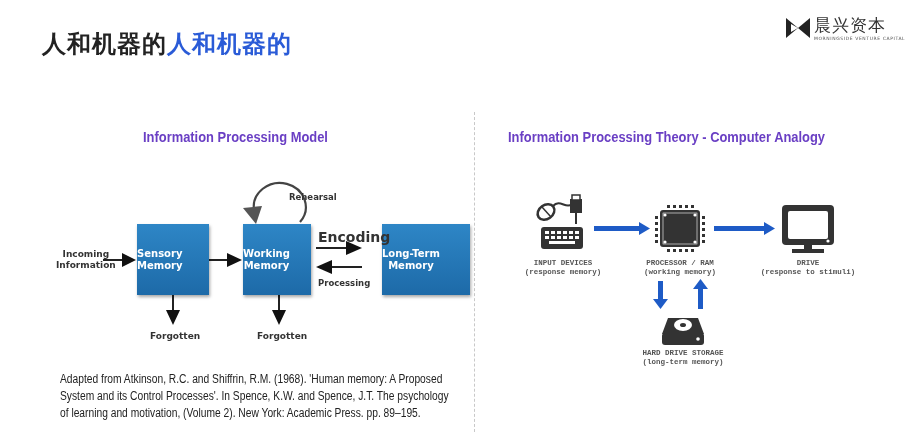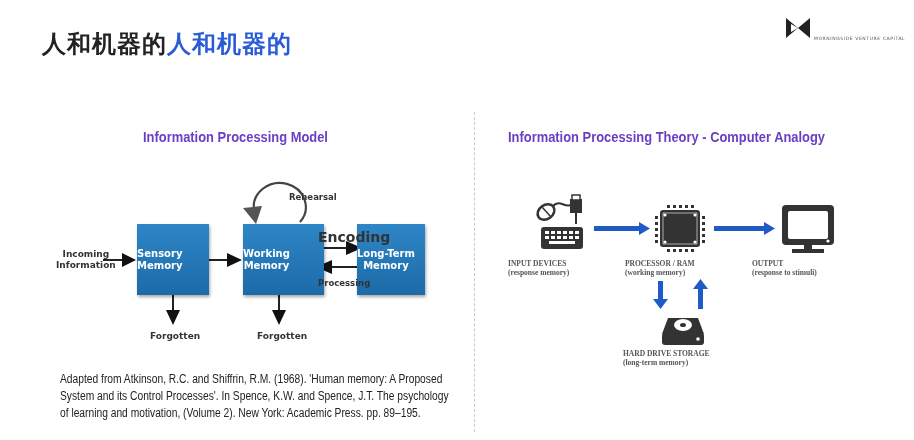--- a/index.html
+++ b/index.html
@@ -8,34 +8,35 @@
   .slide-title{left:42px;top:28px;font-size:24px;font-weight:bold;letter-spacing:1px;color:#222;white-space:nowrap;}
   .slide-title .hl{color:#2a5bd7;}
   .logo{left:786px;top:14px;width:120px;height:32px;}
   .logo-cn{position:absolute;left:28px;top:0px;font-size:17px;color:#333;letter-spacing:1px;white-space:nowrap;}
   .logo-en{position:absolute;left:28px;top:22px;font-size:4.5px;color:#555;letter-spacing:0.6px;white-space:nowrap;}
   .sec-title{font-family:"Liberation Sans",sans-serif;font-weight:bold;font-size:15px;color:#6a3fc4;white-space:nowrap;transform:scaleX(0.86);transform-origin:left center;}
   .divider{left:474px;top:112px;width:0;height:320px;border-left:1px dashed #c8c8c8;}
   .box{position:absolute;background:linear-gradient(180deg,#2e86c6 0%,#1d6aa8 100%);box-shadow:1px 2px 3px rgba(0,0,0,0.35);color:#fff;font-family:"DejaVu Sans",sans-serif;font-size:10px;font-weight:bold;display:flex;align-items:center;justify-content:flex-start;text-align:center;line-height:12px;}
   .lbl{position:absolute;font-family:"DejaVu Sans",sans-serif;font-size:9px;font-weight:bold;color:#333;white-space:nowrap;text-align:center;line-height:11px;}
   .cite{left:60px;top:371px;width:400px;font-family:"Liberation Sans",sans-serif;font-size:12.5px;line-height:17px;color:#222;transform:scaleX(0.82);transform-origin:left top;width:480px;}
-  .dev-lbl{position:absolute;font-family:Liberation Serif, serif;font-size:7.5px;font-weight:bold;color:#555;white-space:nowrap;line-height:9px;}
+  .dev-lbl{position:absolute;font-family:Liberation Mono, monospace;font-size:7.5px;font-weight:bold;color:#555;text-align:center;white-space:nowrap;line-height:9px;}
   svg{position:absolute;overflow:visible;}
 </style>
 </head>
 <body>
 
 <div class="abs slide-title"><span>人和机器的</span><span class="hl">人和机器的</span></div>
 
 <div class="abs logo">
   <svg width="24" height="24" style="left:0;top:2px;">
     <polygon points="0,2 12,12 0,22" fill="#222"></polygon>
     <polygon points="24,2 12,12 24,22" fill="#222"></polygon>
     <polygon points="5,8 12,12 5,16" fill="#fff"></polygon>
   </svg>
+  <div class="logo-cn">晨兴资本</div>
   <div class="logo-en">MORNINGSIDE VENTURE CAPITAL</div>
 </div>
 
 <div class="abs divider"></div>
 
 <div class="abs sec-title" style="left:143px;top:128px;">Information Processing Model</div>
 
 <svg width="460" height="360" style="left:0;top:0;">
   <defs>
     <marker id="ah" markerWidth="8" markerHeight="8" refX="6" refY="4" orient="auto" markerUnits="userSpaceOnUse">
@@ -67,25 +68,25 @@
 
 <div class="lbl" style="left:56px;top:249px;">
     <span style="white-space:pre-line;display:block">Incoming
 Information</span>
   </div>
 
 <div class="box" style="left:137px;top:224px;width:72px;height:71px;">
     <span style="white-space:pre-line">Sensory
 Memory</span>
   </div>
-<div class="box" style="left:243px;top:224px;width:81px;height:71px;">
+<div class="box" style="left:243px;top:224px;width:68px;height:71px;">
     <span style="white-space:pre-line">Working
 Memory</span>
   </div>
-<div class="box" style="left:357px;top:224px;width:68px;height:71px;">
+<div class="box" style="left:382px;top:224px;width:88px;height:71px;">
     <span style="white-space:pre-line">Long-Term
 Memory</span>
   </div>
 
 <div class="lbl" style="left:257px;top:192px;font-size:8.5px;margin-left:32px;">Rehearsal</div>
 <div class="lbl" style="left:318px;top:232px;font-size:14px;">Encoding</div>
 <div class="lbl" style="left:318px;top:278px;font-size:8.5px;">Processing</div>
 <div class="lbl" style="left:150px;top:331px;">Forgotten</div>
 <div class="lbl" style="left:257px;top:331px;">Forgotten</div>
 
@@ -183,19 +184,19 @@
 
 <div class="dev-lbl" style="left:508px;top:259px;width:110px;">
   <div>INPUT DEVICES</div>
   <div>(response memory)</div>
 </div>
 <div class="dev-lbl" style="left:625px;top:259px;width:110px;">
   <div>PROCESSOR / RAM</div>
   <div>(working memory)</div>
 </div>
 <div class="dev-lbl" style="left:752px;top:259px;width:112px;">
-  <div>OUTPUT</div>
+  <div>DRIVE</div>
   <div>(response to stimuli)</div>
 </div>
 <div class="dev-lbl" style="left:623px;top:349px;width:120px;">
   <div>HARD DRIVE STORAGE</div>
   <div>(long-term memory)</div>
 </div>
 
 </body></html>

